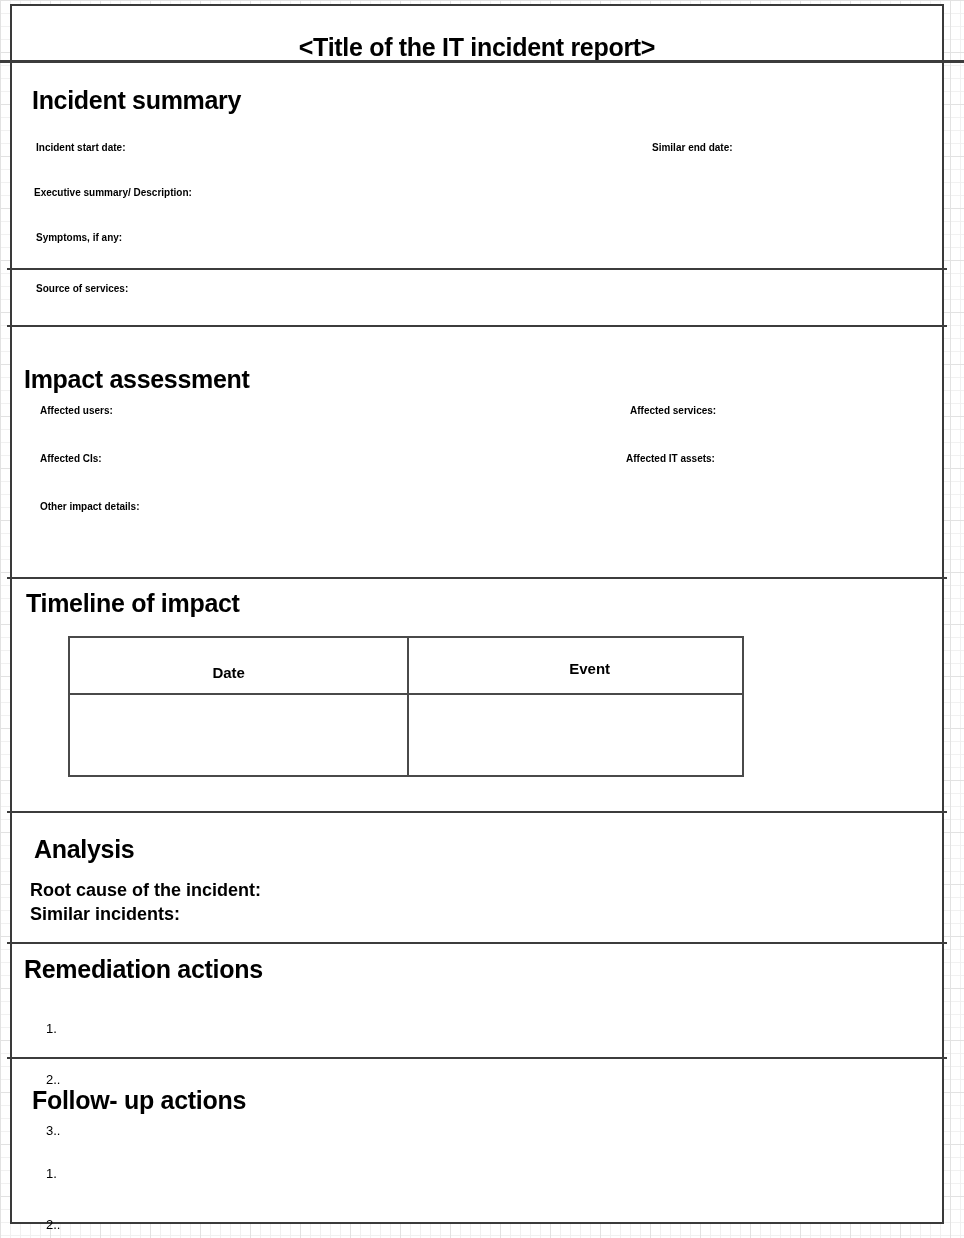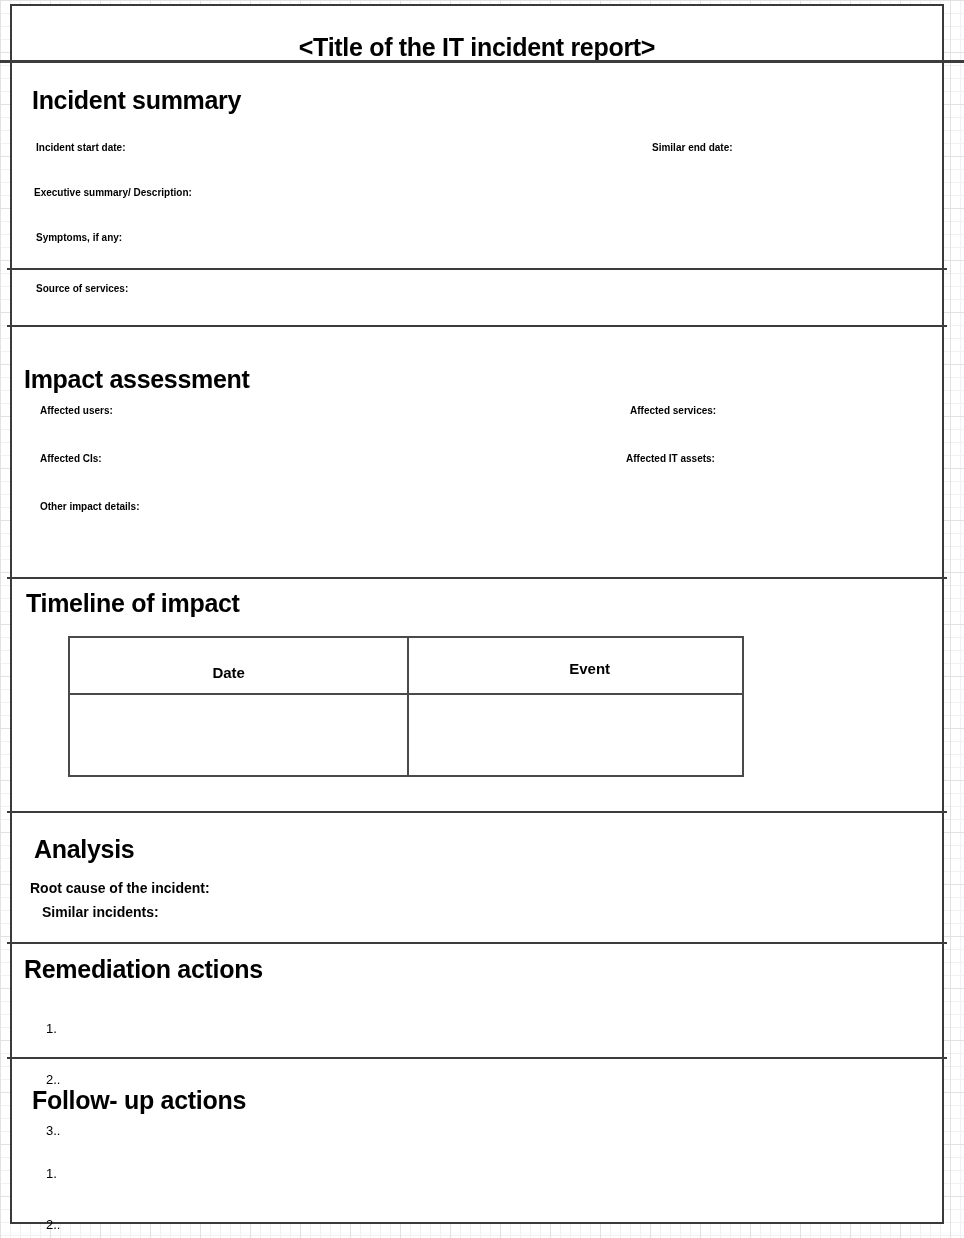--- a/index.html
+++ b/index.html
@@ -50,21 +50,21 @@
   .h-section {
     position: absolute;
     font-size: 25px; font-weight: bold; letter-spacing: -0.3px;
     white-space: nowrap;
   }
   .label {
     position: absolute;
     font-size: 10px; font-weight: bold;
     white-space: nowrap;
   }
-  .label.small { font-size: 14px; }
+  .label.small { font-size: 18px; }
 
   .divider {
     position: absolute;
     left: -5px; width: calc(100% + 10px);
     height: 2px; background: #3c3c3c;
   }
 
   .timeline-table {
     position: absolute;
     left: 31px; top: 630px;
@@ -141,21 +141,21 @@
         <div class="tt-cell tt-col-date"></div>
         <div class="tt-cell tt-col-event"></div>
       </div>
     </div>
 
     <div class="divider" style="top:805px;"></div>
 
     <div class="h-section" style="left:22px; top:829px;">Analysis</div>
 
     <div class="label small" style="left:18px; top:874px;">Root cause of the incident:</div>
-    <div class="label small" style="left:18px; top:898px;margin-left:12px;">Similar incidents:</div>
+    <div class="label small" style="left:18px; top:898px;">Similar incidents:</div>
 
     <div class="divider" style="top:936px;"></div>
 
     <div class="h-section" style="left:12px; top:949px;">Remediation actions</div>
 
     <div class="num-list" style="left:34px; top:980px;">
       <div>1.</div>
       <div>2..</div>
       <div>3..</div>
     </div>

